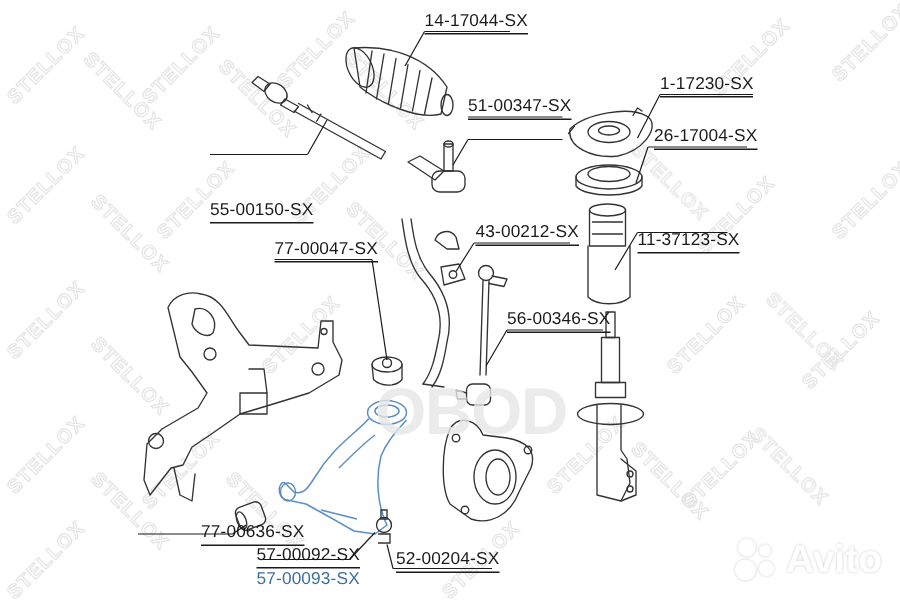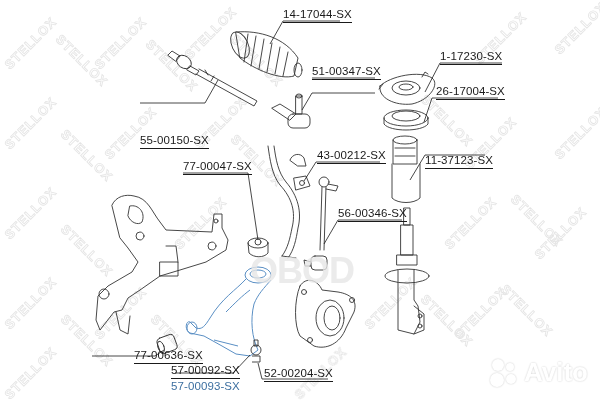--- a/index.html
+++ b/index.html
@@ -27,21 +27,21 @@
     text-shadow: 0 0 2px rgba(0,0,0,0.25);
     opacity: 0.9;
   }
   .avito-dots { position: relative; width: 30px; height: 28px; }
   .avito-dots span {
     position: absolute; border-radius: 50%; background: #ffffff;
     box-shadow: 0 0 2px rgba(0,0,0,0.25);
   }
   .obod {
     position: absolute; left: 250px; top: 250px;
-    font-size: 36px; font-weight: bold; letter-spacing: -1px;
+    font-size: 44px; font-weight: bold; letter-spacing: -1px;
     color: rgba(230,230,230,0.8);
     pointer-events: none;
   }
 </style>
 </head>
 <body>
 
 <div id="stage">
 
   <svg width="600" height="400" viewBox="0 0 600 400" style="position:absolute;left:0;top:0">

